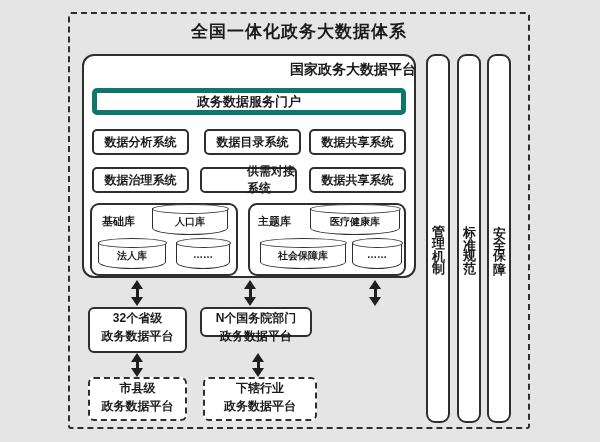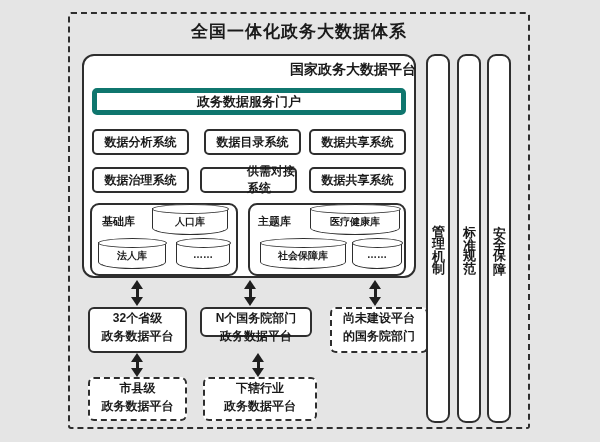--- a/index.html
+++ b/index.html
@@ -194,24 +194,20 @@
   <div class="varrow" style="left:373.5px; top:288px; height:10px;"></div>
 
   <div class="node" style="left:88px; top:307px; width:99px; height:46px;">
     <span>32个省级</span>
     <span>政务数据平台</span>
   </div>
   <div class="node" style="left:200px; top:307px; width:112px; height:30px;">
     <span>N个国务院部门</span>
     <span>政务数据平台</span>
   </div>
-  <div class="node dashed" style="left:330px; top:307px; width:98px; height:46px;">
-    <span>尚未建设平台</span>
-    <span>的国务院部门</span>
-  </div>
 
   <div class="varrow" style="left:135.5px; top:361px; height:8px;"></div>
   <div class="varrow" style="left:256.5px; top:361px; height:8px;"></div>
 
   <div class="node dashed" style="left:88px; top:377px; width:99px; height:44px;">
     <span>市县级</span>
     <span>政务数据平台</span>
   </div>
   <div class="node dashed" style="left:203px; top:377px; width:114px; height:44px;">
     <span>下辖行业</span>

